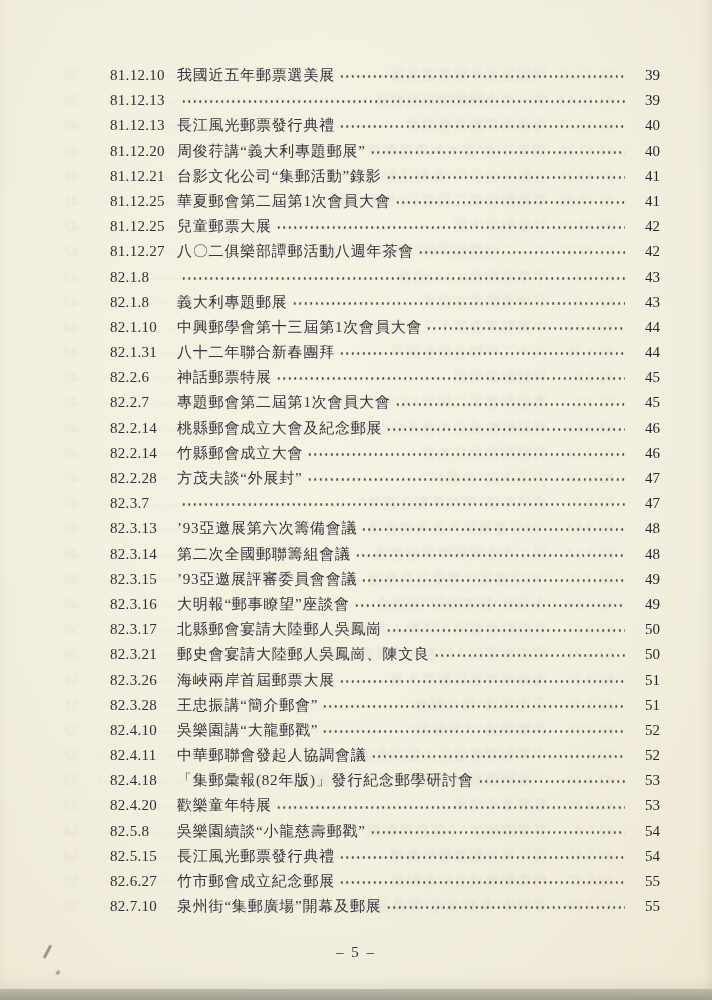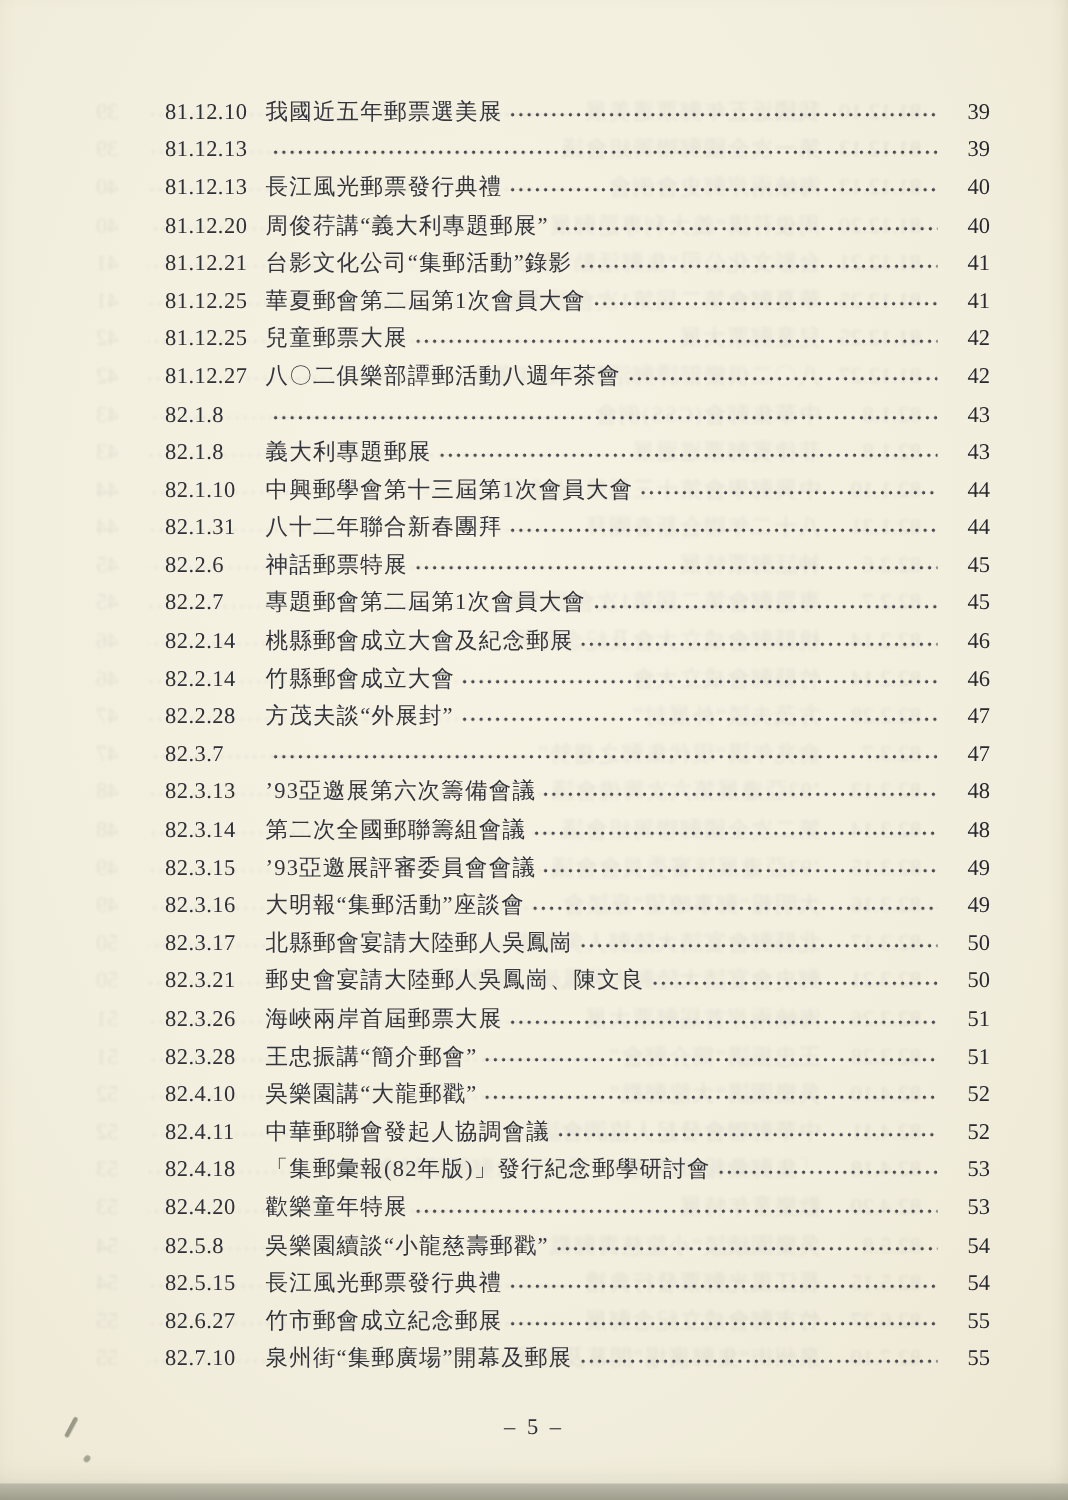--- a/index.html
+++ b/index.html
@@ -470,21 +470,21 @@
 
   <div class="row">
     <span class="date">82.3.15</span>
     <span class="title">’93亞邀展評審委員會會議</span>
     <span class="leader"></span>
     <span class="pnum">49</span>
   </div>
 
   <div class="row">
     <span class="date">82.3.16</span>
-    <span class="title">大明報“集郵活動”座談會</span>
+    <span class="title">大明報“郵事瞭望”座談會</span>
     <span class="leader"></span>
     <span class="pnum">49</span>
   </div>
 
   <div class="row">
     <span class="date">82.3.17</span>
     <span class="title">北縣郵會宴請大陸郵人吳鳳崗</span>
     <span class="leader"></span>
     <span class="pnum">50</span>
   </div>

